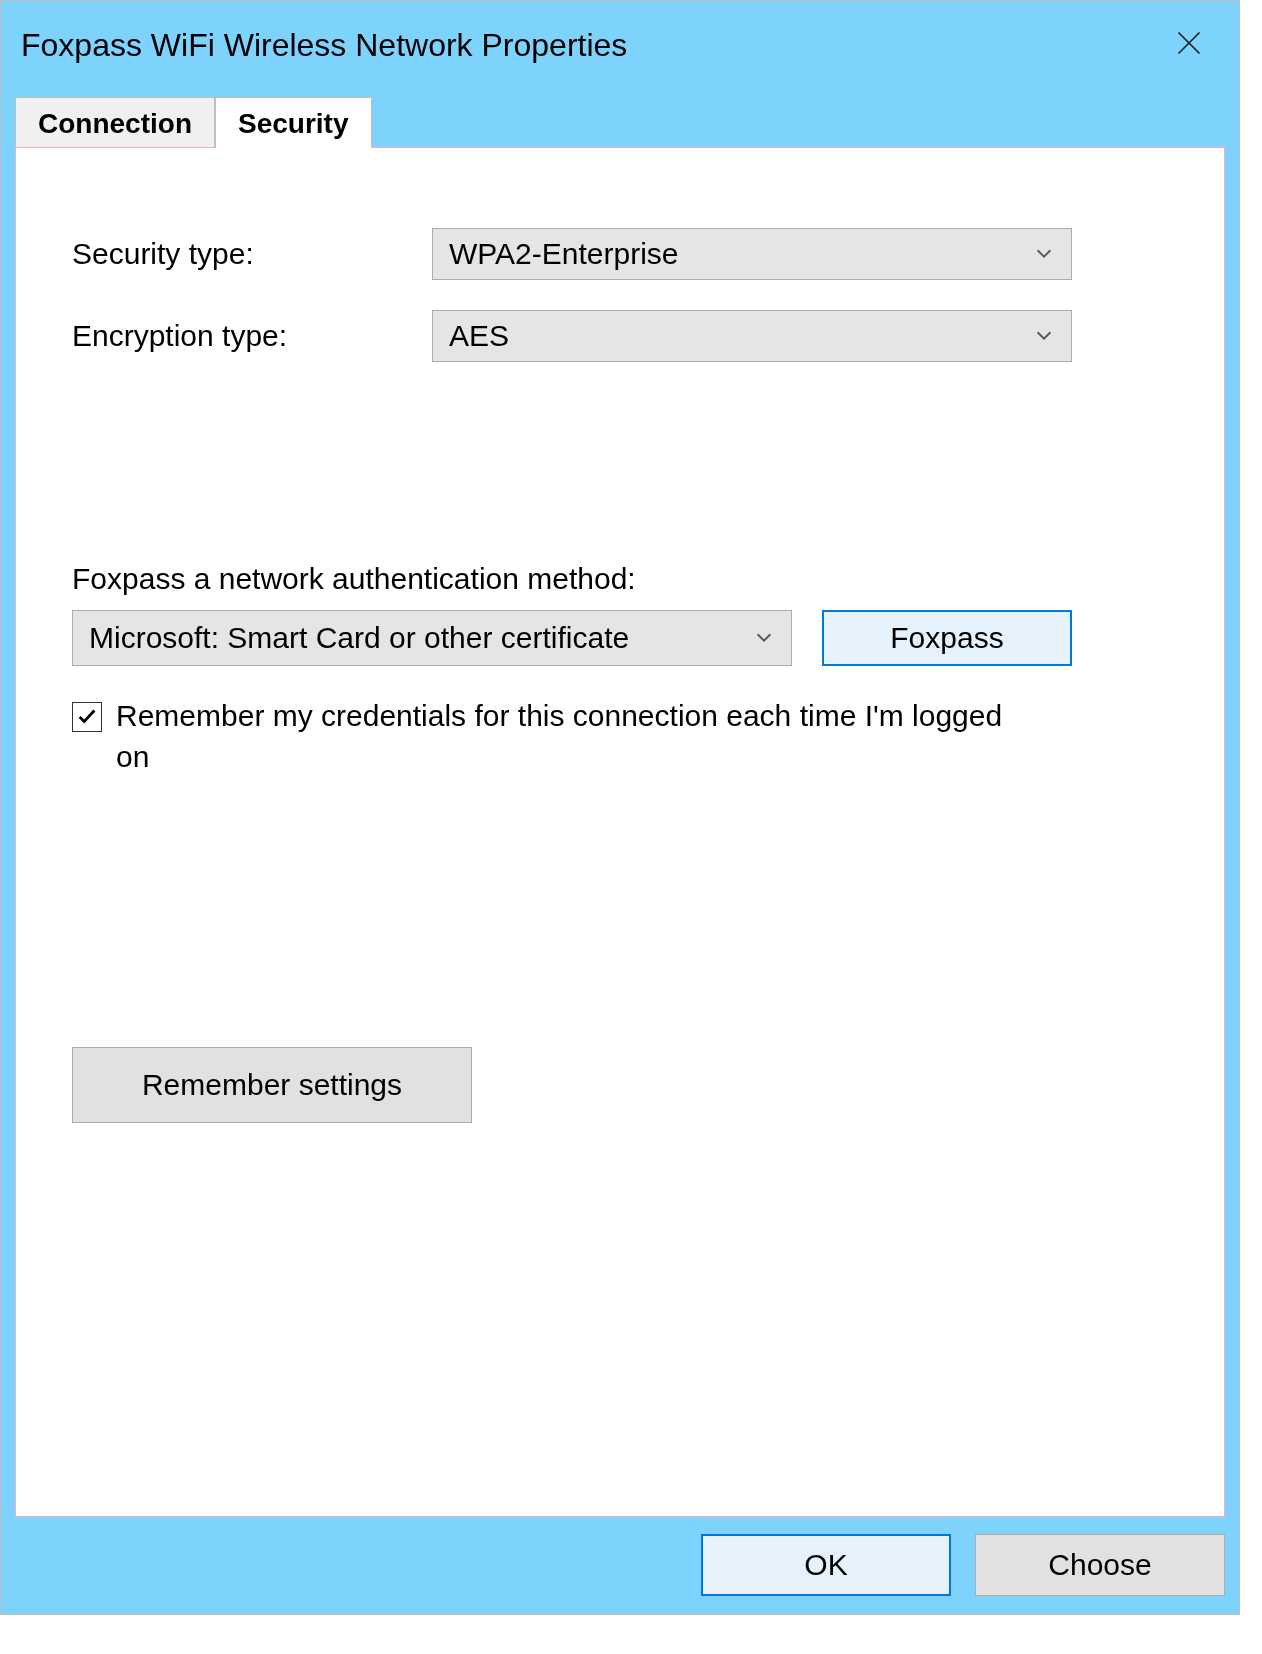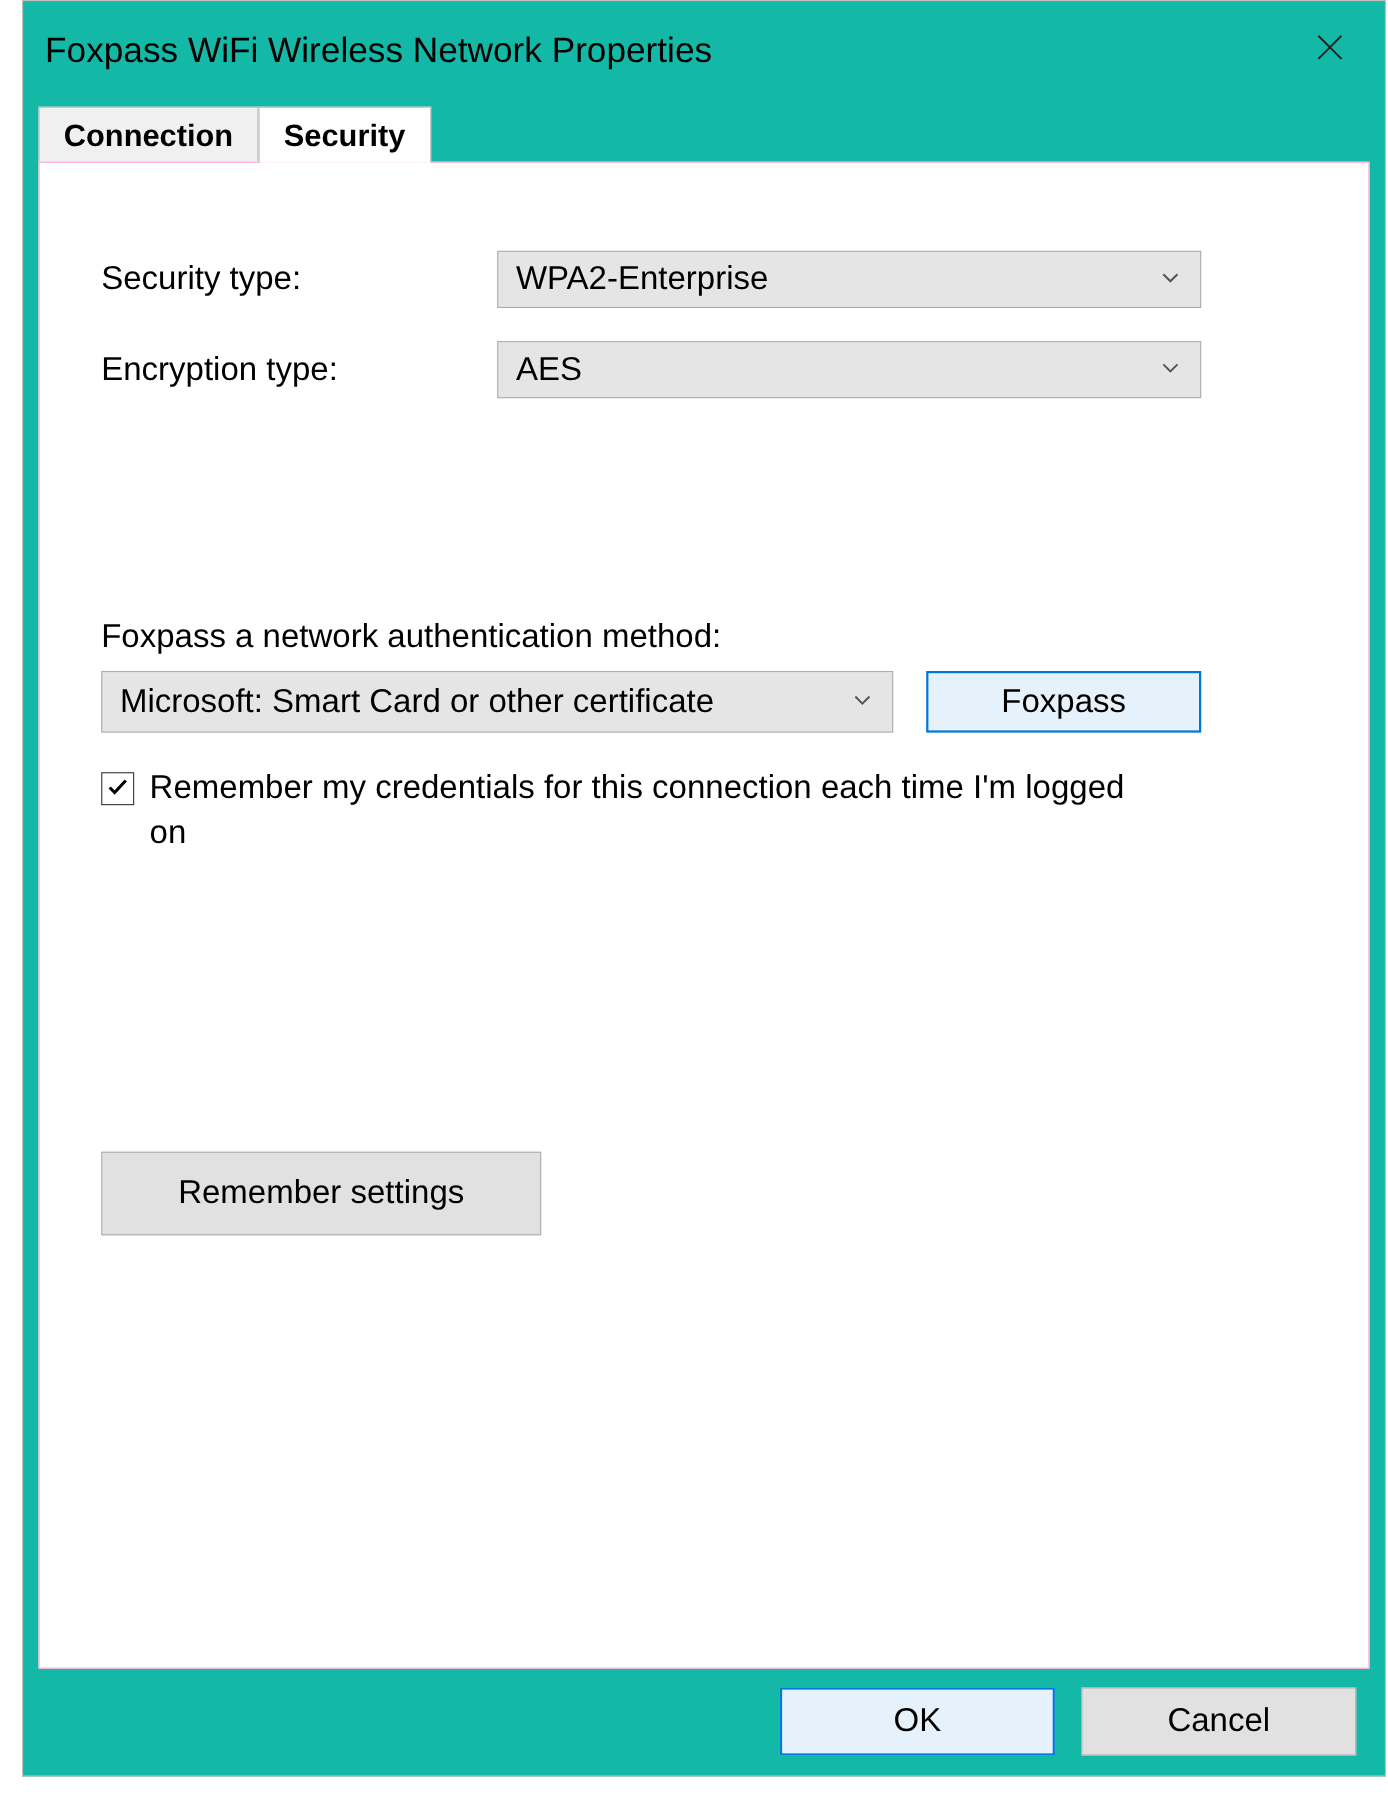--- a/index.html
+++ b/index.html
@@ -9,23 +9,22 @@
     height: 1654px;
     background: #ffffff;
     font-family: "Segoe UI", Tahoma, Geneva, sans-serif;
     color: #000;
   }
   .dialog {
     position: relative;
     width: 1240px;
     height: 1615px;
     border: 1px solid #bfbfbf;
-    background: #14b8a6;
-    box-sizing: border-box;
-    margin-left: 20px;
+    background: #7dd3fc;
+    box-sizing: border-box;
   }
   .titlebar {
     display: flex;
     align-items: center;
     justify-content: space-between;
     padding: 18px 20px 18px 20px;
     height: 88px;
     box-sizing: border-box;
   }
   .titlebar .title {
@@ -184,21 +183,21 @@
     font-size: 30px;
     display: flex;
     align-items: center;
     justify-content: center;
     cursor: pointer;
     box-sizing: border-box;
   }
 
   .dialog-buttons {
     position: absolute;
-    right: 26px;
+    right: 14px;
     bottom: 18px;
     display: flex;
     gap: 24px;
   }
   .dlg-btn {
     width: 250px;
     height: 62px;
     font-size: 30px;
     display: flex;
     align-items: center;
@@ -291,16 +290,16 @@
         <div>Remember my credentials for this connection each time I'm logged on</div>
       </div>
 
       <div class="advanced-btn">Remember settings</div>
 
     </div>
   </div>
 
   <div class="dialog-buttons">
     <div class="dlg-btn ok">OK</div>
-    <div class="dlg-btn cancel">Cancel</div>
+    <div class="dlg-btn cancel">Choose</div>
   </div>
 
 </div>
 
 </body></html>

